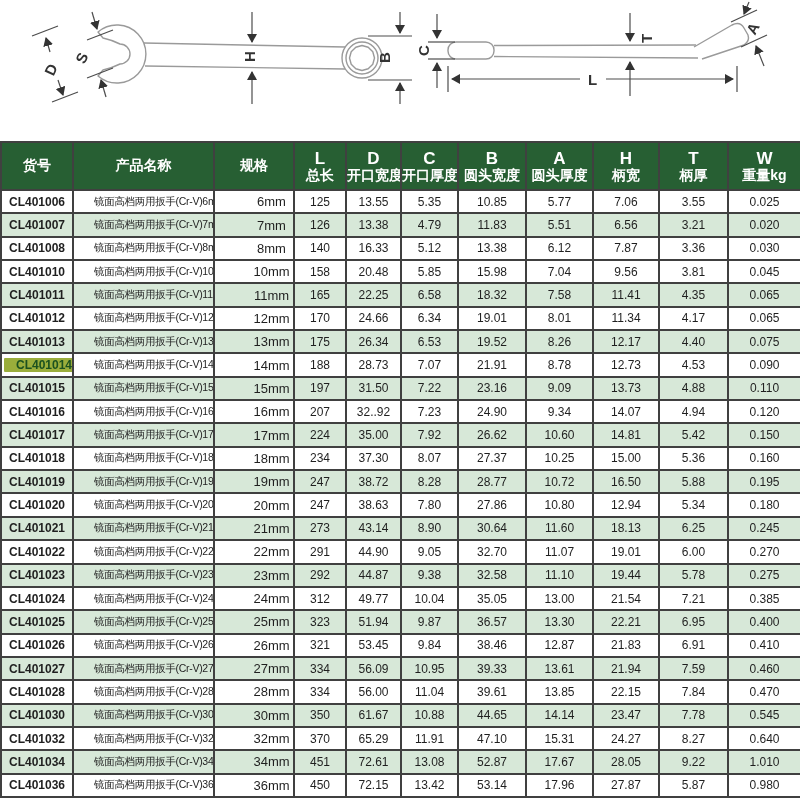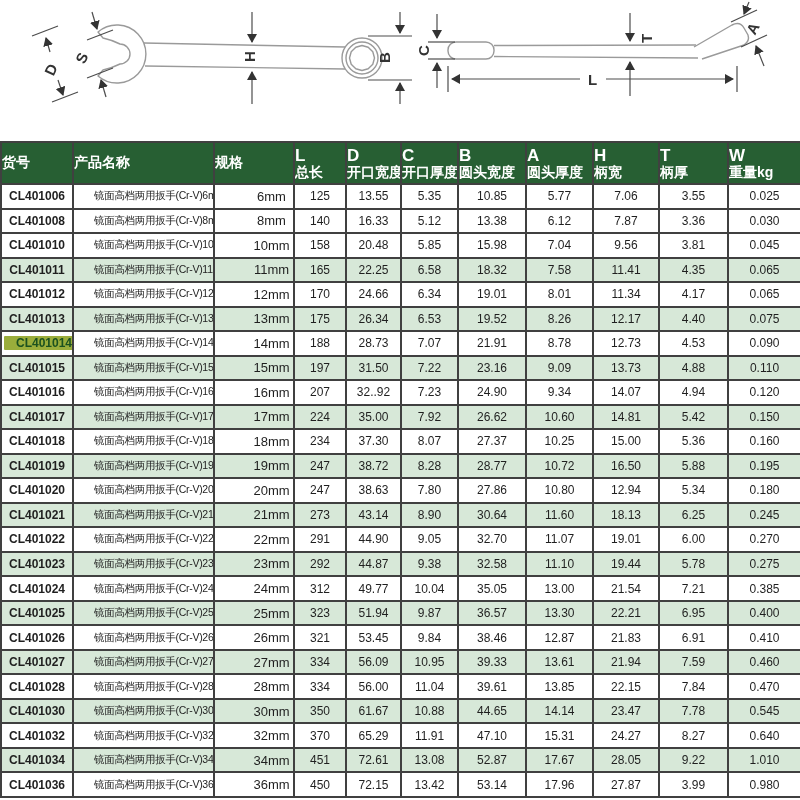--- a/index.html
+++ b/index.html
@@ -15,22 +15,22 @@
     width:800px;height:800px;background:#fff;overflow:hidden;
     font-family:"Liberation Sans","DejaVu Sans",sans-serif;color:#1f1f1f;
   }
   .drawing{width:800px;height:141px;display:block;background:#fff;}
   .outline{fill:none;stroke:#9a9a9a;stroke-width:1.4;stroke-linejoin:round;}
   .dim{fill:none;stroke:#4c4c4c;stroke-width:1.2;}
   .dimlabel{fill:#333;font-size:15px;font-weight:600;font-family:"Liberation Sans","DejaVu Sans",sans-serif;}
   table{width:800px;height:657px;border-collapse:collapse;table-layout:fixed;}
   th,td{border:2px solid var(--grid);overflow:hidden;white-space:nowrap;}
   thead th{
-    background:var(--header-bg);color:#ffffff;height:42px;
-    text-align:left;vertical-align:middle;padding:1px 0;
+    background:var(--header-bg);color:#ffffff;height:48px;
+    text-align:center;vertical-align:middle;padding:1px 0;
     font-size:14px;font-weight:700;
   }
   .h-letter{display:block;font-size:17px;font-weight:700;line-height:1.15;}
   .h-sub{display:block;font-size:14px;font-weight:700;line-height:1.1;}
   tbody td{
     text-align:center;vertical-align:middle;font-size:12px;padding:0 2px;color:#1f1f1f;
   }
   tbody tr.alt td{background:var(--row-alt);}
   td.c-item{font-weight:600;font-size:12px;margin-top:20px;}
   td.c-name{text-align:left;padding-left:20px;font-size:10.5px;letter-spacing:-0.3px;color:#242424;}
@@ -185,20 +185,33 @@
           <td class="c-spec">6mm</td>
           <td class="c-L">125</td>
           <td class="c-D">13.55</td>
           <td class="c-C">5.35</td>
           <td class="c-B">10.85</td>
           <td class="c-A">5.77</td>
           <td class="c-H">7.06</td>
           <td class="c-T">3.55</td>
           <td class="c-W">0.025</td>
         </tr>
+        <tr class="alt">
+          <td class="c-item">CL401007</td>
+          <td class="c-name">镜面高档两用扳手(Cr-V)7mm</td>
+          <td class="c-spec">7mm</td>
+          <td class="c-L">126</td>
+          <td class="c-D">13.38</td>
+          <td class="c-C">4.79</td>
+          <td class="c-B">11.83</td>
+          <td class="c-A">5.51</td>
+          <td class="c-H">6.56</td>
+          <td class="c-T">3.21</td>
+          <td class="c-W">0.020</td>
+        </tr>
         <tr>
           <td class="c-item">CL401008</td>
           <td class="c-name">镜面高档两用扳手(Cr-V)8mm</td>
           <td class="c-spec">8mm</td>
           <td class="c-L">140</td>
           <td class="c-D">16.33</td>
           <td class="c-C">5.12</td>
           <td class="c-B">13.38</td>
           <td class="c-A">6.12</td>
           <td class="c-H">7.87</td>
@@ -494,19 +507,19 @@
         <tr>
           <td class="c-item">CL401036</td>
           <td class="c-name">镜面高档两用扳手(Cr-V)36mm</td>
           <td class="c-spec">36mm</td>
           <td class="c-L">450</td>
           <td class="c-D">72.15</td>
           <td class="c-C">13.42</td>
           <td class="c-B">53.14</td>
           <td class="c-A">17.96</td>
           <td class="c-H">27.87</td>
-          <td class="c-T">3.99</td>
+          <td class="c-T">5.87</td>
           <td class="c-W">0.980</td>
         </tr>
       </tbody>
   </table>
 
 </div>
 
 </body></html>

